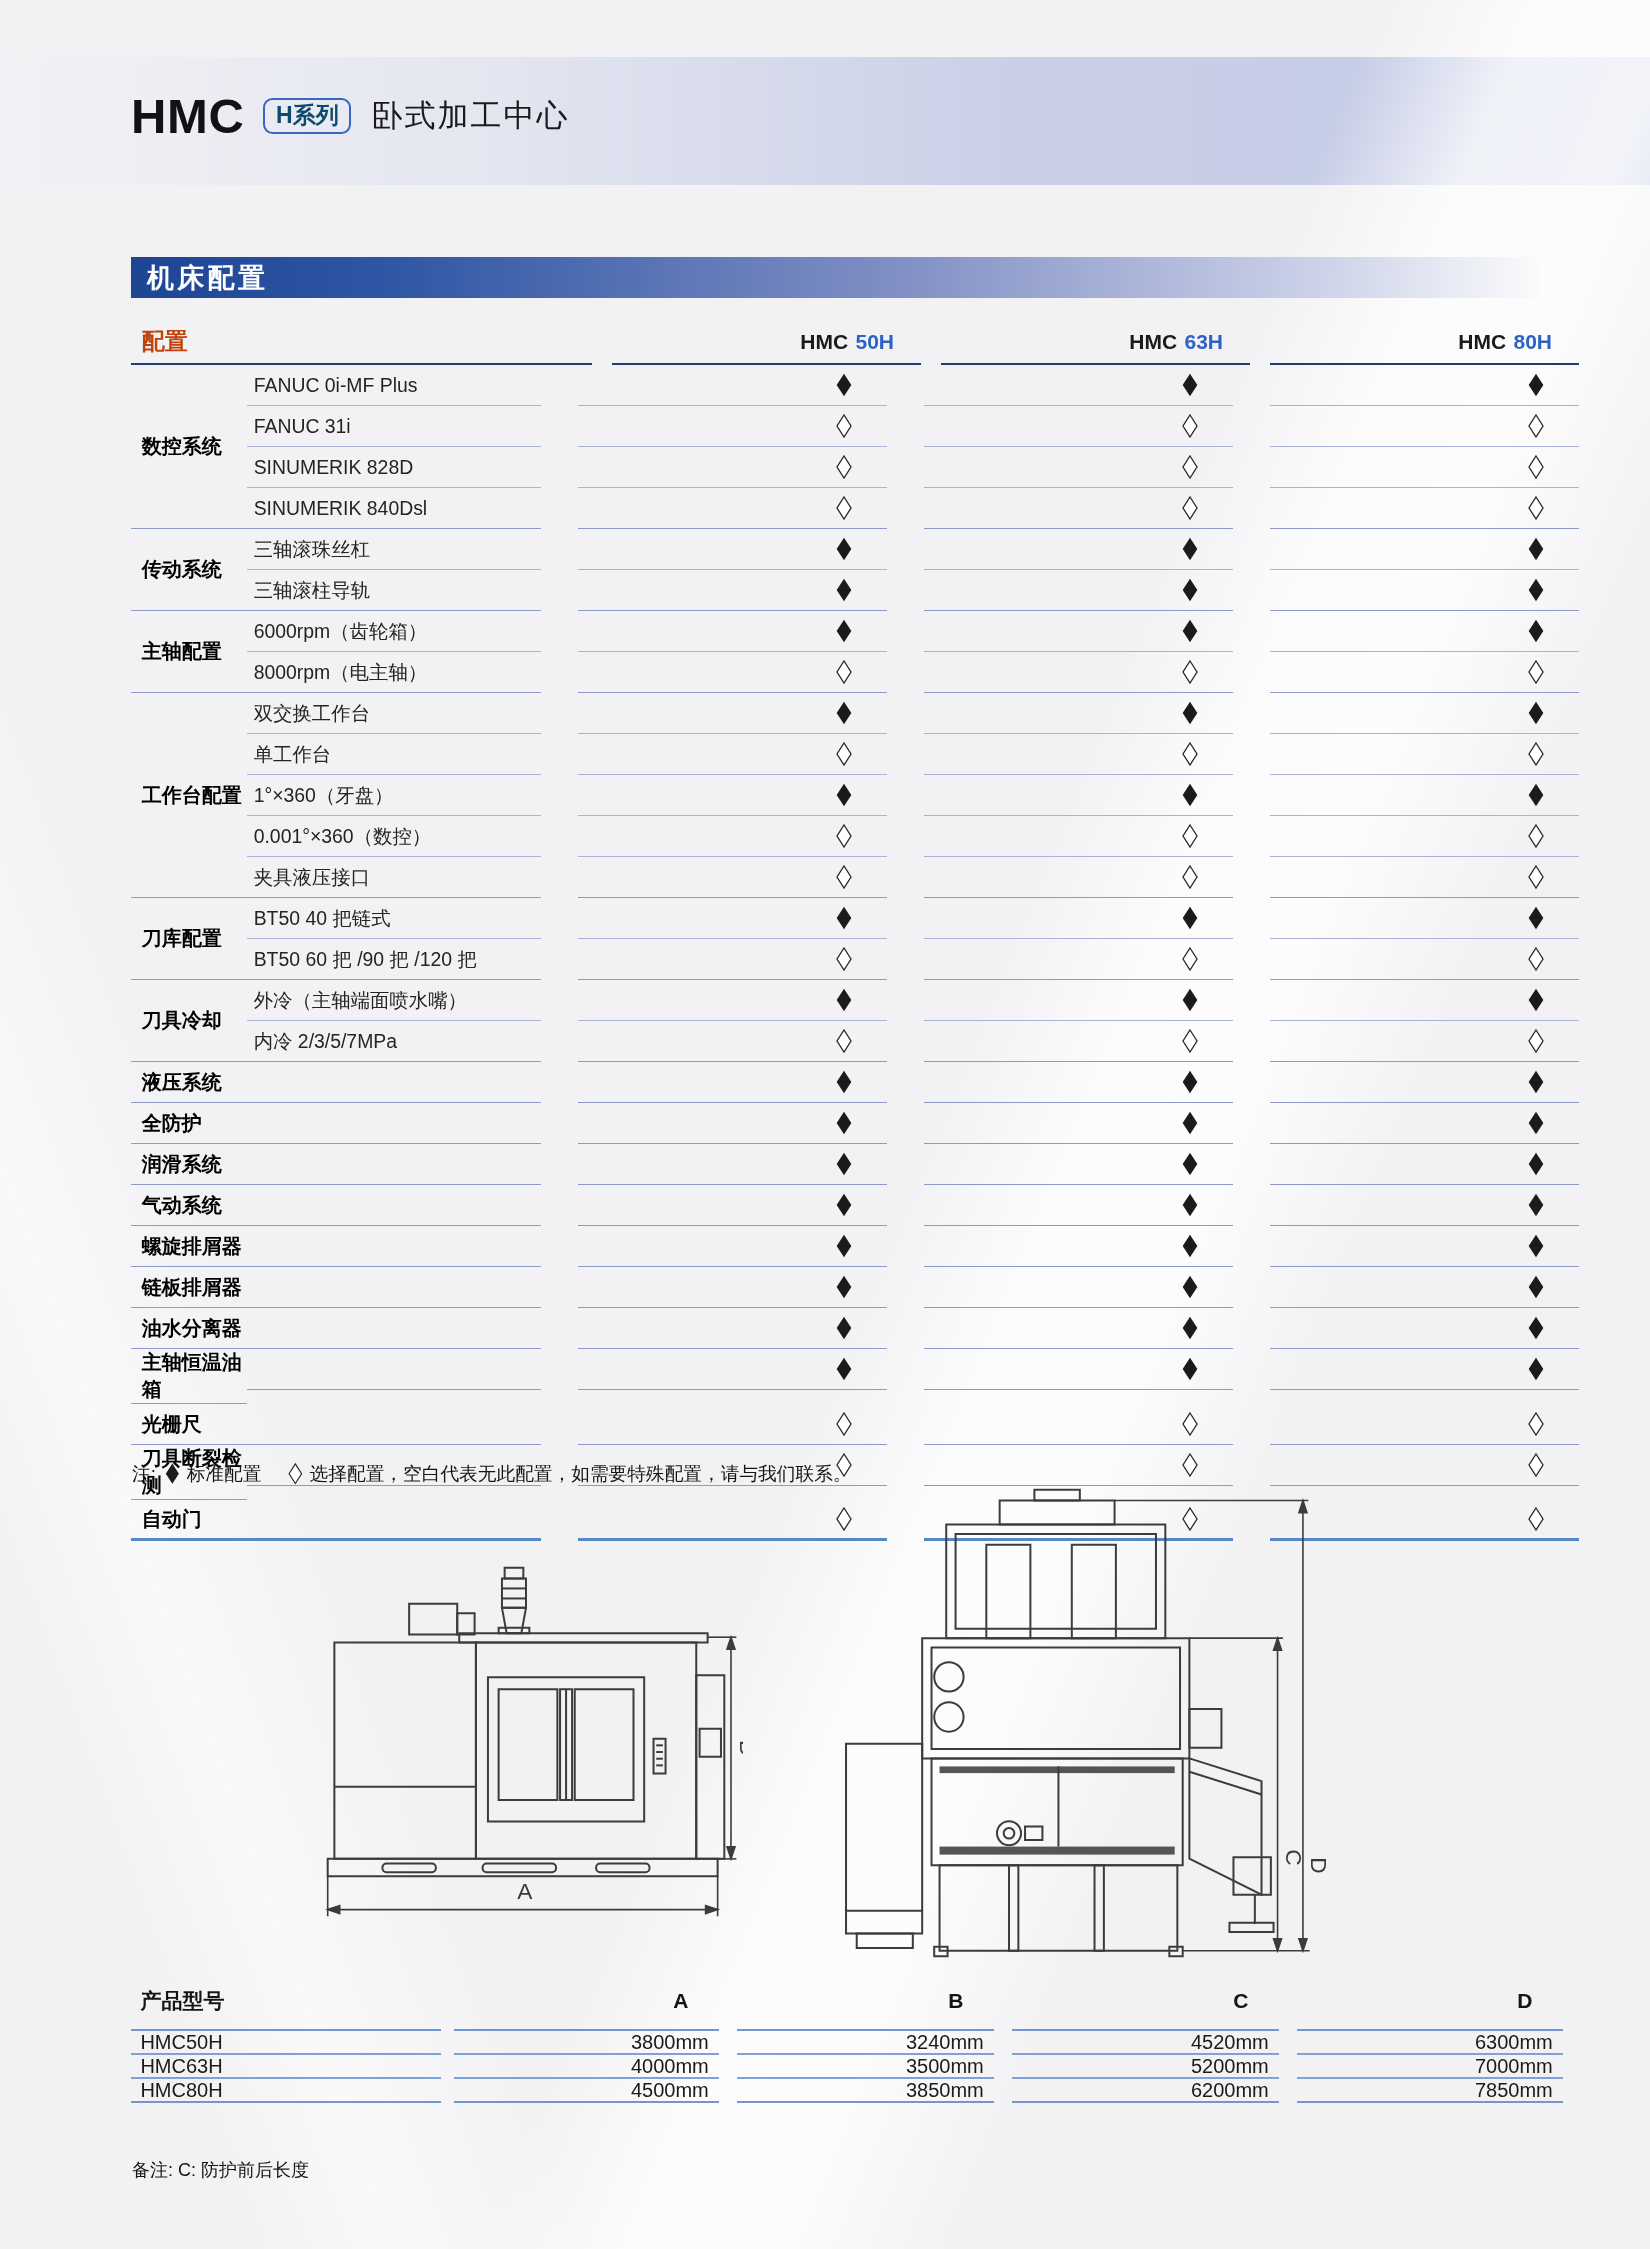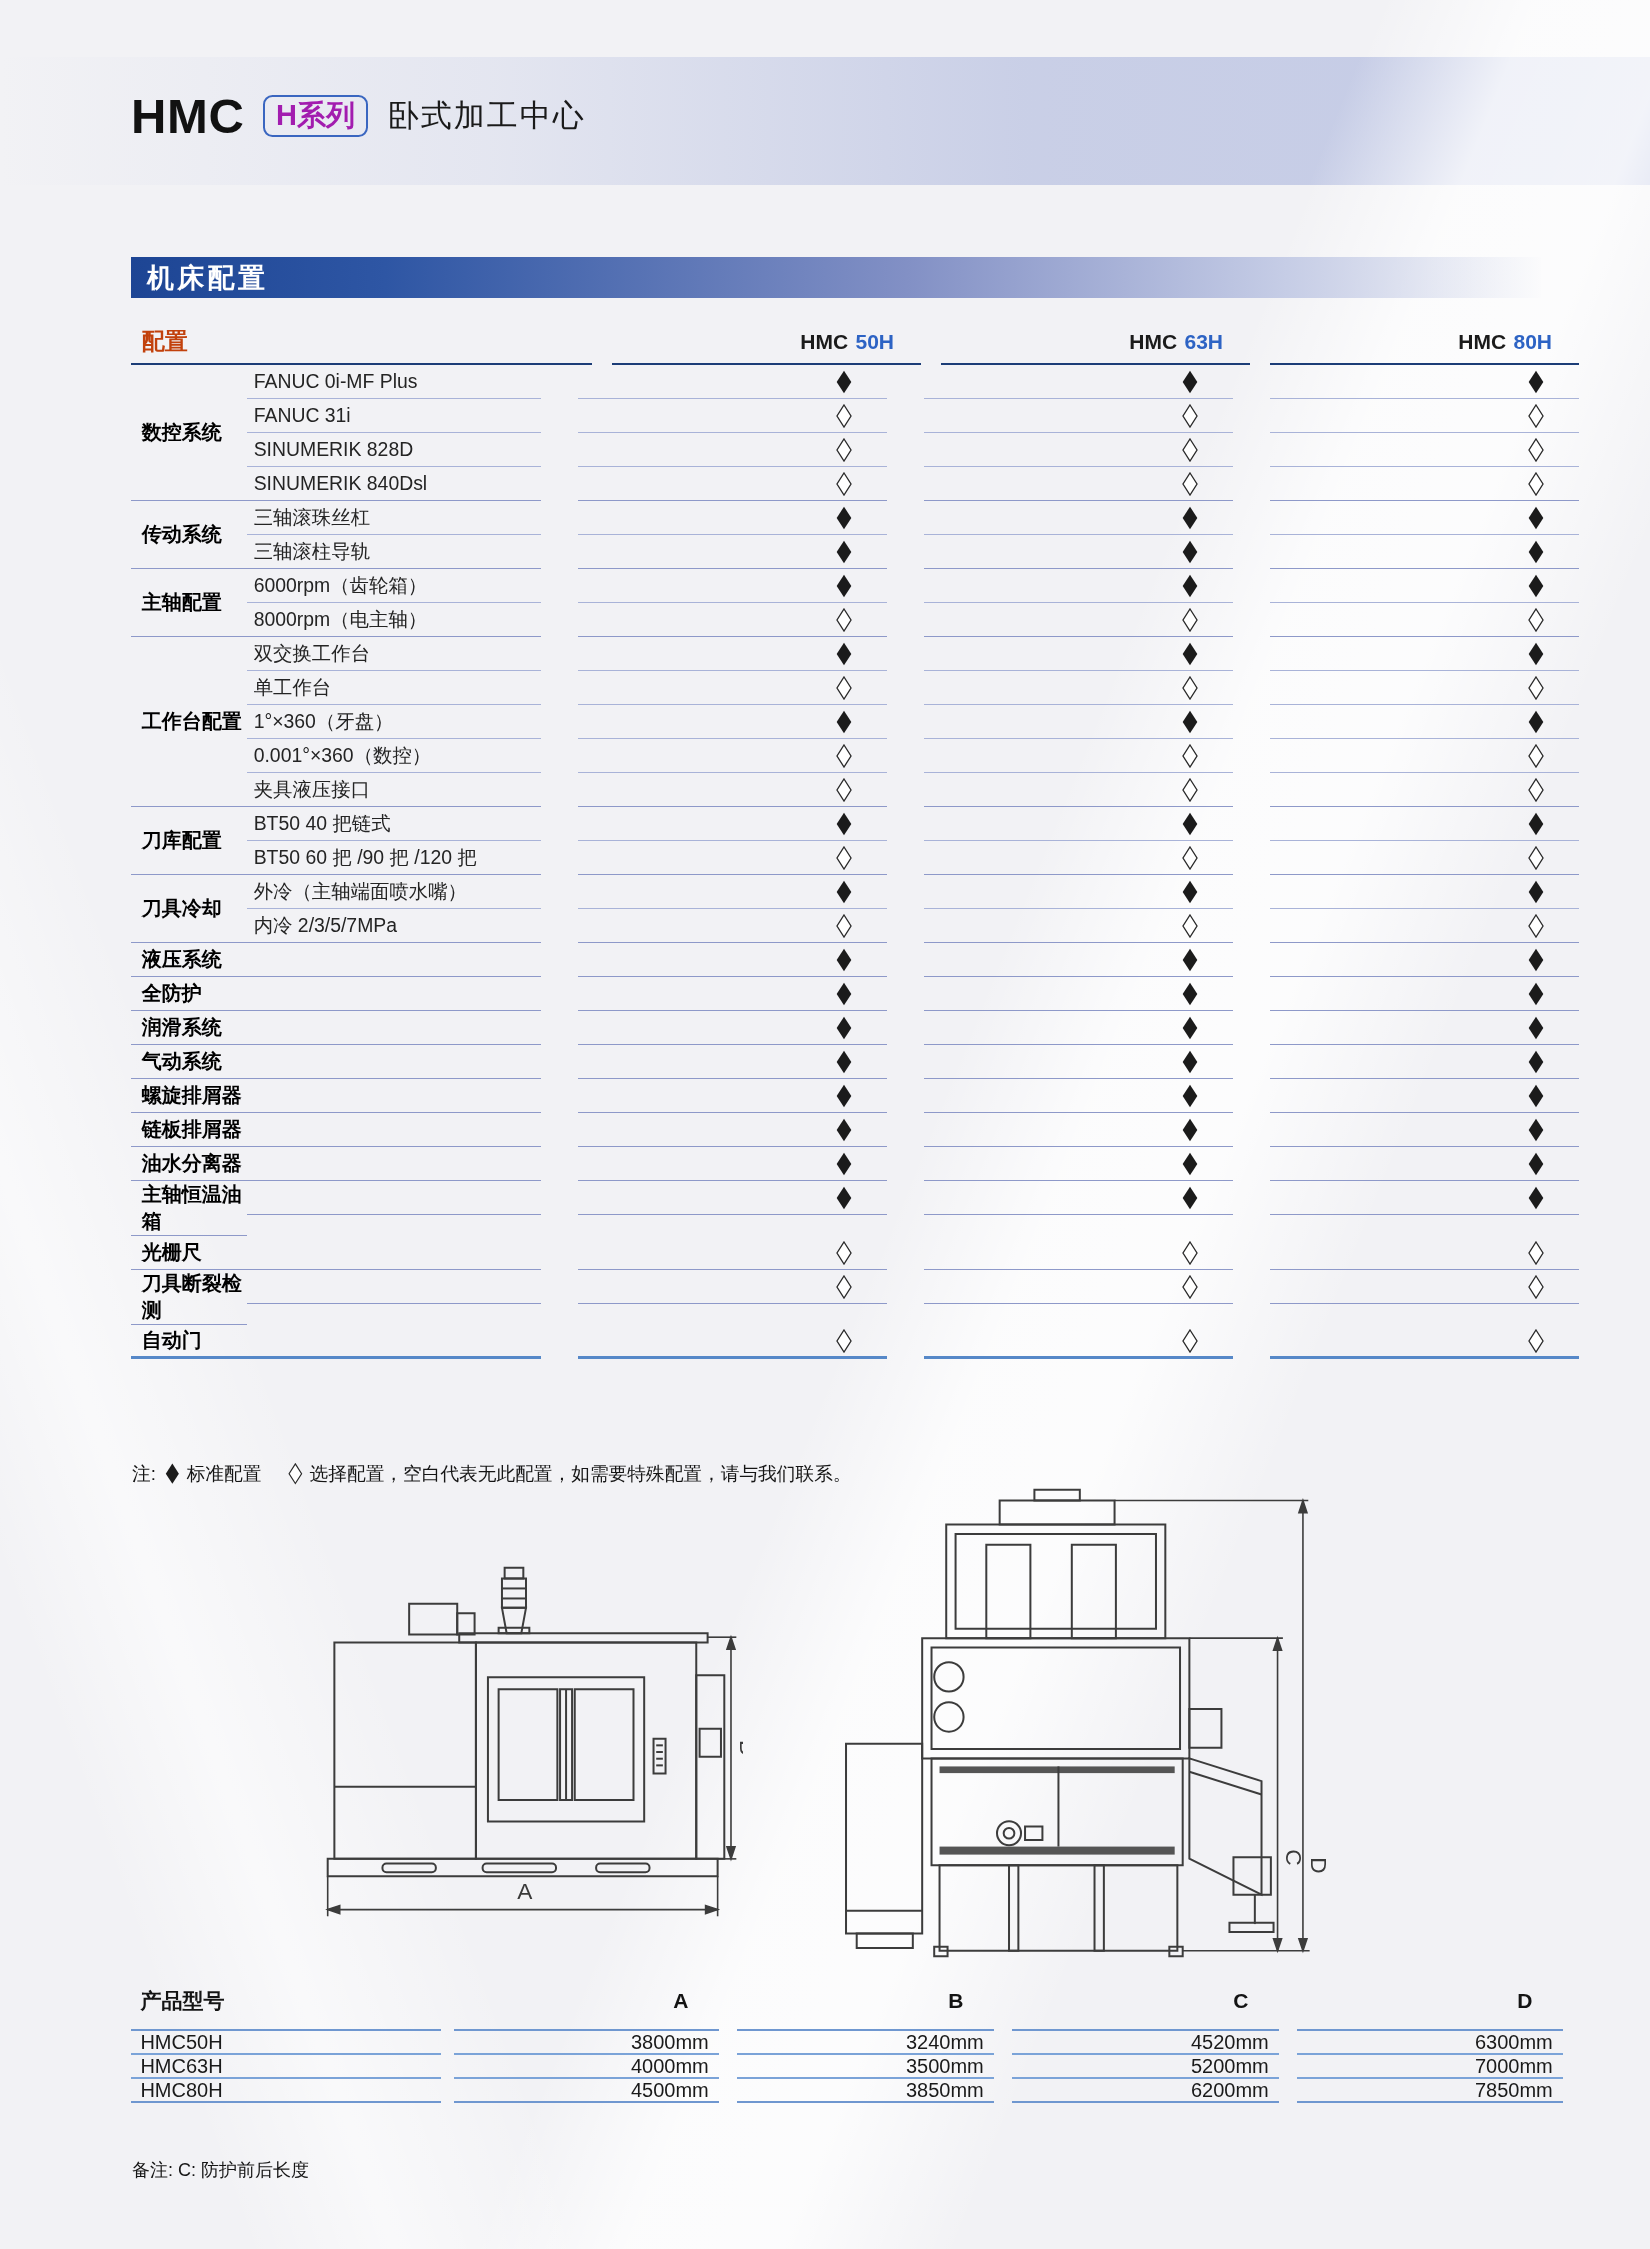--- a/index.html
+++ b/index.html
@@ -23,21 +23,21 @@
   .swoosh-b {
     position:absolute; inset:0; pointer-events:none;
     background:linear-gradient(70deg, rgba(255,255,255,0) 10%, rgba(255,255,255,0.55) 16%,
                rgba(255,255,255,0) 24%);
   }
   
   .title-row { position:absolute; left:131px; top:88px; display:flex; align-items:center; }
   .brand { font-size:49px; font-weight:bold; color:#121212; letter-spacing:0.7px; }
   .badge {
     margin-left:18.7px; border:2px solid #3a66c0; border-radius:9.4px;
-    color:#a21caf; font-size:29px; font-weight:bold; padding:4.7px 10.7px 5.3px; line-height:1;
+    color:#0c4a6e; font-size:23px; font-weight:bold; padding:4.7px 10.7px 5.3px; line-height:1;
   }
   .subtitle { margin-left:20px; font-size:31px; color:#1a1a1a; letter-spacing:2px; }
   
   .section-bar {
     position:absolute; left:131px; top:257px; width:1410px; height:41px;
     display:flex; align-items:center;
     background:linear-gradient(90deg, #1d4594 0%, #2e56a4 18%, #8290c5 55%,
                #c6cde6 82%, rgba(232,235,244,0.05) 100%);
   }
   .section-bar-title { color:#ffffff; font-size:27px; font-weight:bold; letter-spacing:3.3px; padding-left:16px; }
@@ -54,21 +54,21 @@
     justify-content:flex-end; padding-right:27px; font-size:21px; font-weight:bold; color:#1b1b1b;
     border-bottom:2.7px solid #1c3d77;
   }
   .val-head .code { color:#2d63c4; margin-left:7.4px; }
   .group { display:flex; }
   .group-label {
     width:167px; box-sizing:border-box; display:flex; align-items:center;
     padding-left:10.7px; font-size:20px; font-weight:bold; color:#000000;
   }
   .group-rows { display:flex; flex-direction:column; }
-  .row { display:flex; height:34px;gap:17px; }
+  .row { display:flex; height:41px;gap:17px; }
   .item-cell {
     width:294px; box-sizing:border-box; display:flex; align-items:center;
     padding-left:6.7px; font-size:19.4px; color:#242424;
   }
   .val-cell {
     width:309px; margin-left:20px; box-sizing:border-box; display:flex; align-items:center;
     justify-content:flex-end; padding-right:35px;
   }
   .row:not(:last-child) .item-cell,
   .row:not(:last-child) .val-cell { border-bottom:1.3px solid #a9b3d8; }

